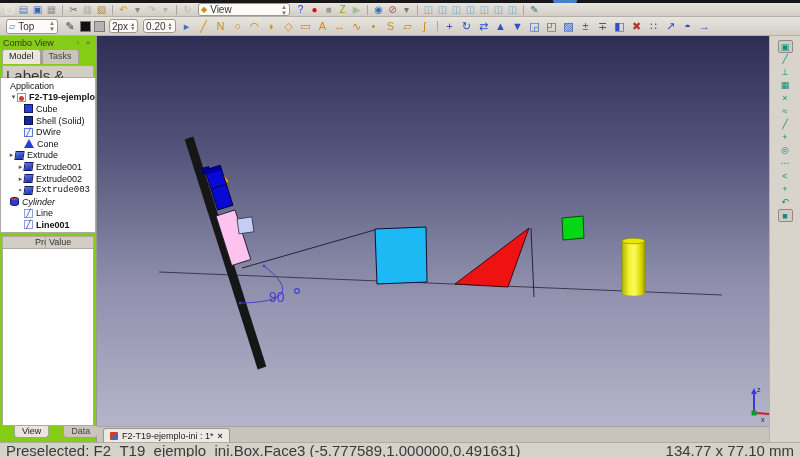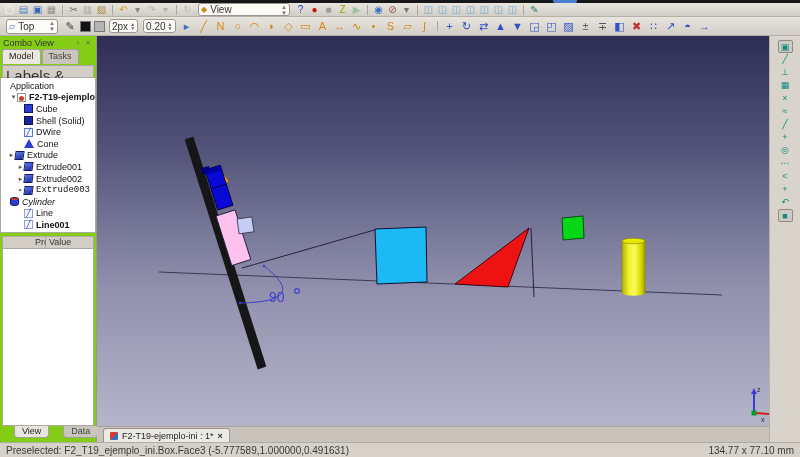--- a/index.html
+++ b/index.html
@@ -96,21 +96,21 @@
 
   
   .right-bar { width:31px; background:#d8d4cc; border-left:1px solid #b5b1a9;
     display:flex; flex-direction:column; align-items:center; padding-top:4px; gap:0; }
   .snap { width:15px; height:13px; text-align:center; font-size:9px; line-height:13px;
     color:#0f8c7d; }
   .snap.toggled { border:1px solid #8f8b83; background:#cfcbc3; border-radius:2px; }
 
   
   .status-bar { height:15px; background:#d6d2ca; border-top:1px solid #b0aca4;
-    display:flex; align-items:center; padding:0 6px; font-size:10px; color:#3a3a3a; }
+    display:flex; align-items:center; padding:0 6px; font-size:15px; color:#3a3a3a; }
   .status-bar .sl { flex:1; }
   .status-bar .sr { text-align:right; }
 </style>
 </head>
 <body>
 
 <div class="top-strip">
   <div class="launcher-tab"></div>
 </div>
 

